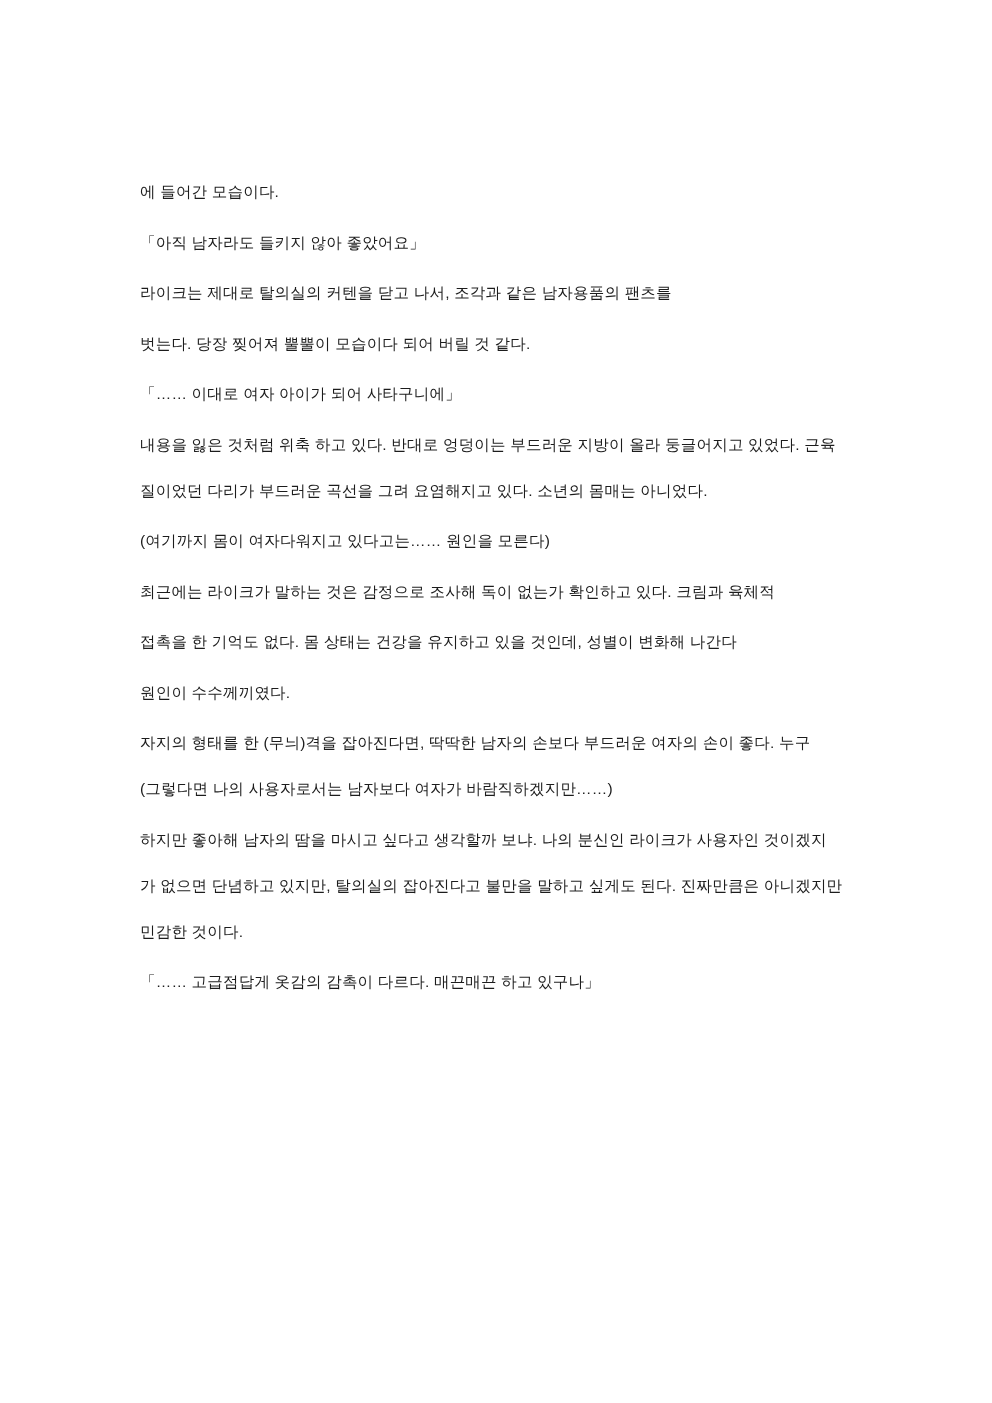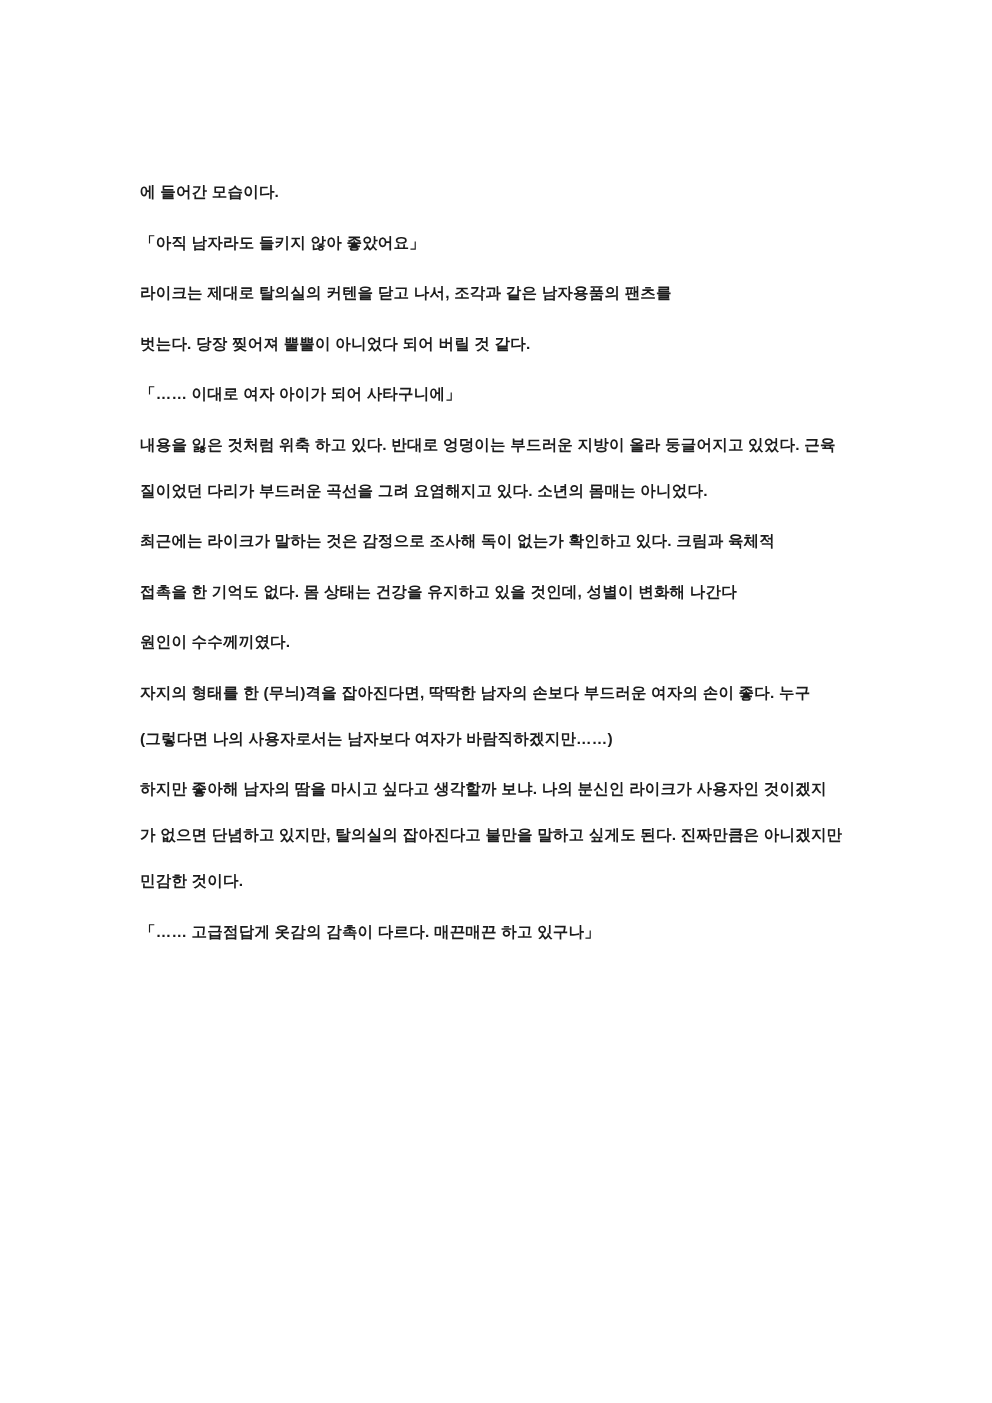--- a/index.html
+++ b/index.html
@@ -16,21 +16,20 @@
   }
   .page {
     position: relative;
     width: 992px;
     height: 1403px;
     box-sizing: border-box;
     padding: 180px 140px 60px 140px;
   }
   .doc-body {
     display: block;
-    font-weight: bold;
   }
   .para {
     font-size: 15.5px;
     line-height: 1.55;
     letter-spacing: 0.2px;
     color: #1c1c1c;
     margin: 0 0 26.5px 0;
     text-align: justify;
     text-justify: inter-character;
     word-break: break-all;
@@ -45,24 +44,25 @@
   }
 </style>
 </head>
 <body>
 
 <div class="page">
   <div class="doc-body">
     <p class="para">에 들어간 모습이다.</p>
     <p class="para">「아직 남자라도 들키지 않아 좋았어요」</p>
     <p class="para">라이크는 제대로 탈의실의 커텐을 닫고 나서, 조각과 같은 남자용품의 팬츠를</p>
-    <p class="para">벗는다. 당장 찢어져 뿔뿔이 아니었다 되어 버릴 것 같다.</p>
+    <p class="para">벗는다. 당장 찢어져 뿔뿔이 모습이다 되어 버릴 것 같다.</p>
     <p class="para">「…… 이대로 여자 아이가 되어 사타구니에」</p>
     <p class="para wrap">내용을 잃은 것처럼 위축 하고 있다. 반대로 엉덩이는 부드러운 지방이 올라 둥글어지고 있었다. 근육</p>
     <p class="para">질이었던 다리가 부드러운 곡선을 그려 요염해지고 있다. 소년의 몸매는 아니었다.</p>
+    <p class="para">(여기까지 몸이 여자다워지고 있다고는…… 원인을 모른다)</p>
     <p class="para">최근에는 라이크가 말하는 것은 감정으로 조사해 독이 없는가 확인하고 있다. 크림과 육체적</p>
     <p class="para">접촉을 한 기억도 없다. 몸 상태는 건강을 유지하고 있을 것인데, 성별이 변화해 나간다</p>
     <p class="para">원인이 수수께끼였다.</p>
     <p class="para wrap">자지의 형태를 한 (무늬)격을 잡아진다면, 딱딱한 남자의 손보다 부드러운 여자의 손이 좋다. 누구</p>
     <p class="para">(그렇다면 나의 사용자로서는 남자보다 여자가 바람직하겠지만……)</p>
     <p class="para wrap">하지만 좋아해 남자의 땀을 마시고 싶다고 생각할까 보냐. 나의 분신인 라이크가 사용자인 것이겠지</p>
     <p class="para wrap">가 없으면 단념하고 있지만, 탈의실의 잡아진다고 불만을 말하고 싶게도 된다. 진짜만큼은 아니겠지만</p>
     <p class="para">민감한 것이다.</p>
     <p class="para">「…… 고급점답게 옷감의 감촉이 다르다. 매끈매끈 하고 있구나」</p>
   </div>

